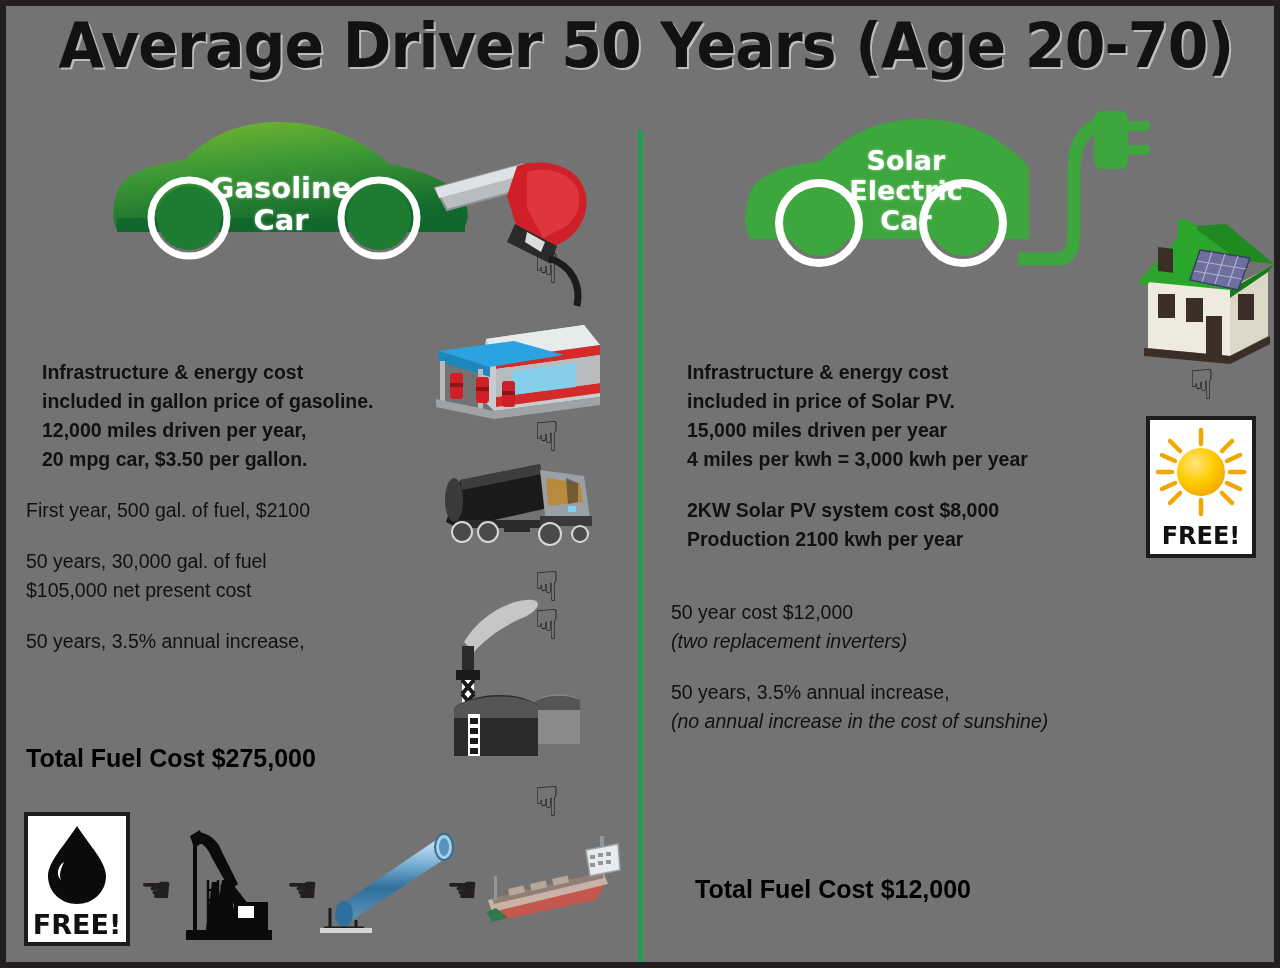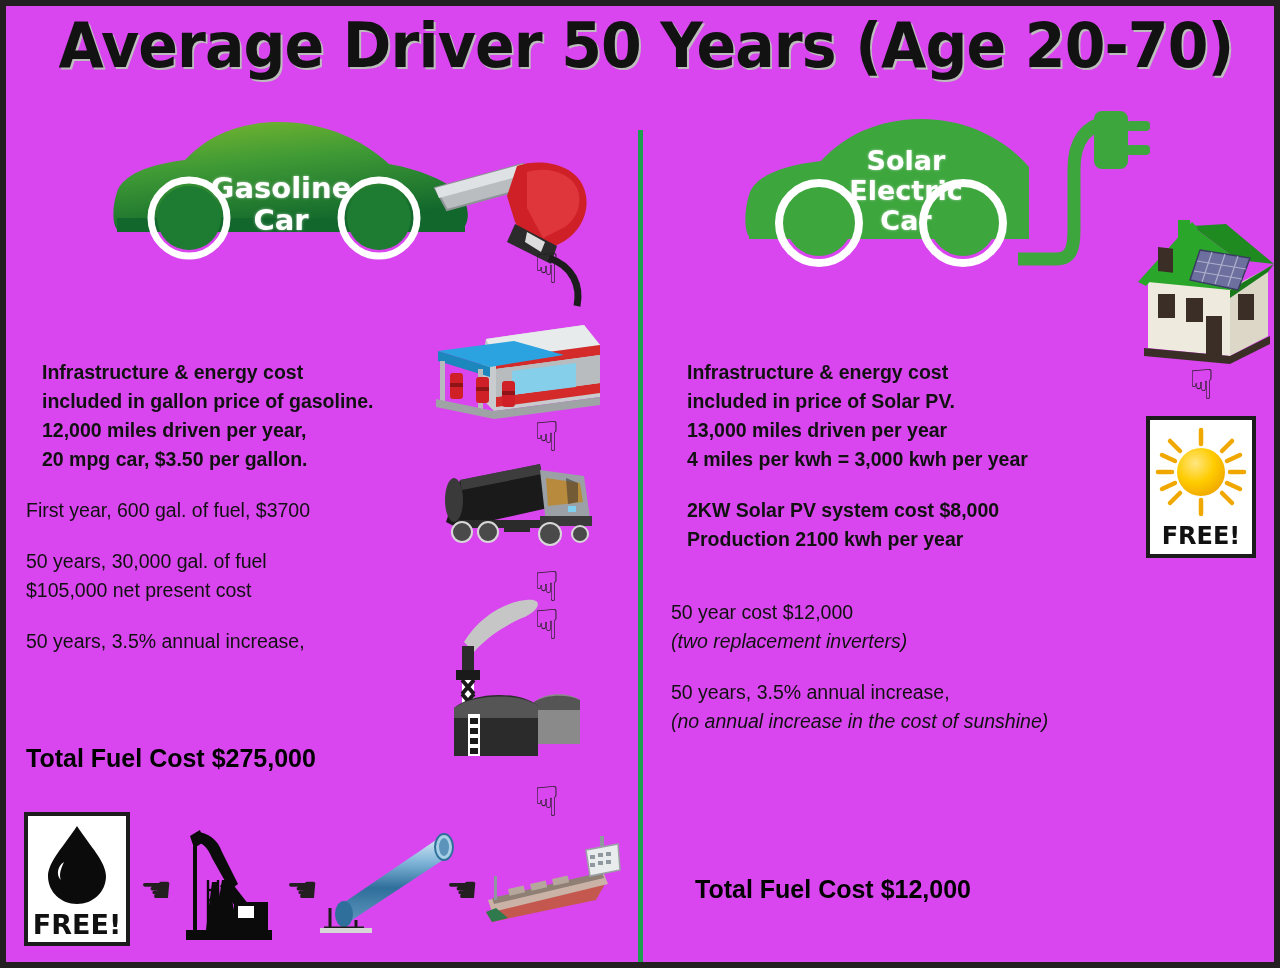--- a/index.html
+++ b/index.html
@@ -1,20 +1,20 @@
 <!DOCTYPE html>
 <html><head>
 <meta charset="utf-8">
 <style>
   html,body{margin:0;padding:0;background:#fff;}
   body{width:1280px;height:968px;overflow:hidden;
        font-family:"Liberation Sans","DejaVu Sans",sans-serif;}
 
   #poster{position:relative;width:1280px;height:968px;box-sizing:border-box;
-          border:6px solid #231f20;background:#d946ef;}
+          border:6px solid #231f20;background:#737373;}
 
   
   #title{position:absolute;left:0;top:8px;width:1280px;text-align:center;
          font-family:"DejaVu Sans","Liberation Sans",sans-serif;
          font-weight:bold;font-size:63px;line-height:1.0;color:#121212;
          letter-spacing:-1px;
          text-shadow:2px 2px 0 #bdbdbd;
          transform:scaleX(0.93);transform-origin:50% 0;white-space:nowrap;}
 
   
@@ -341,31 +341,31 @@
     </svg>
     <div class="freetext">FREE!</div>
   </div>
 
   <div class="col" id="left-col">
       <div class="tl b">Infrastructure &amp; energy cost</div>
       <div class="tl b">included in gallon price of gasoline.</div>
       <div class="tl b">12,000 miles driven per year,</div>
       <div class="tl b">20 mpg car, $3.50 per gallon.</div>
       <div class="gap"></div>
-      <div class="tl">First year,  600 gal. of fuel, $3700</div>
+      <div class="tl">First year,  500 gal. of fuel, $2100</div>
       <div class="gap"></div>
       <div class="tl">50 years, 30,000 gal. of fuel</div>
       <div class="tl">$105,000 net present cost</div>
       <div class="gap"></div>
       <div class="tl">50 years, 3.5% annual increase,</div>
     </div>
   <div class="col" id="right-col">
       <div class="tl b">Infrastructure &amp; energy cost</div>
       <div class="tl b">included in price of Solar PV.</div>
-      <div class="tl b">13,000 miles driven per year</div>
+      <div class="tl b">15,000 miles driven per year</div>
       <div class="tl b">4 miles per kwh = 3,000 kwh per year</div>
       <div class="gap"></div>
       <div class="tl b">2KW Solar PV system cost $8,000</div>
       <div class="tl b">Production 2100 kwh per year</div>
       <div class="gap"></div>
       <div class="gap"></div>
       <div class="tl">50 year cost $12,000</div>
       <div class="tl i">(two replacement inverters)</div>
       <div class="gap"></div>
       <div class="tl">50 years, 3.5% annual increase,</div>

